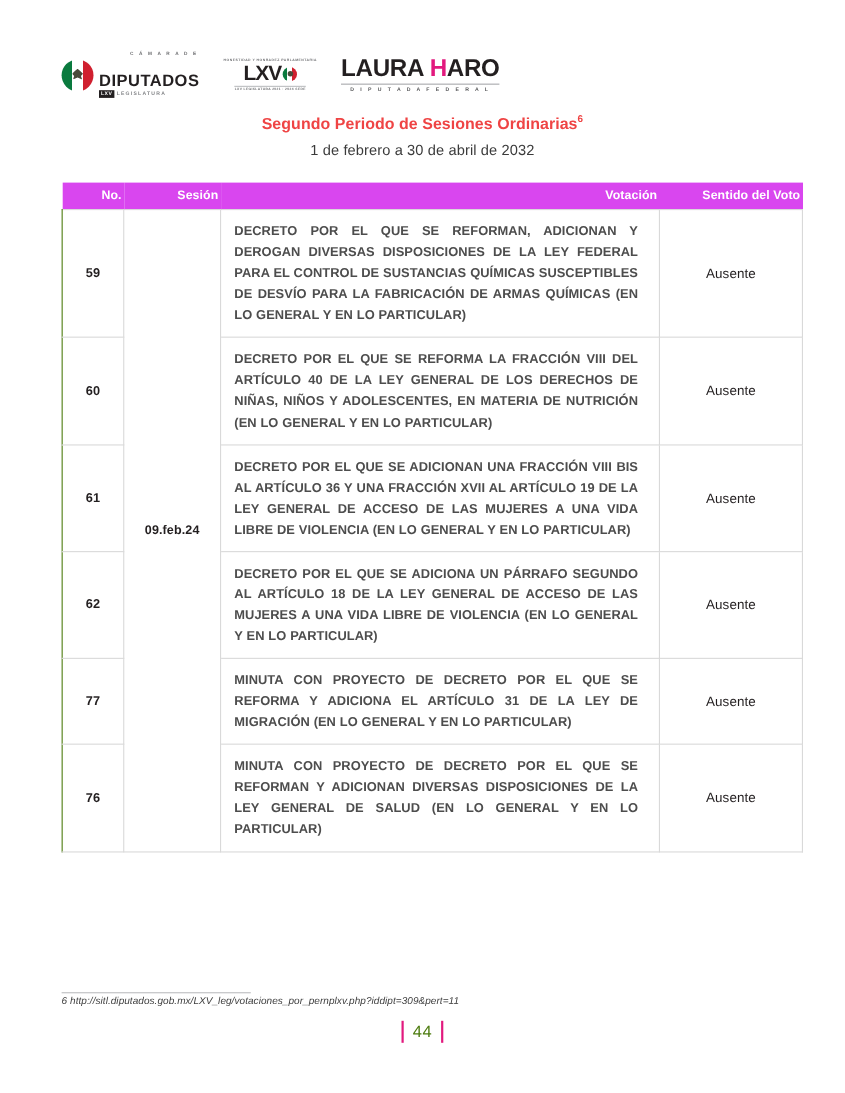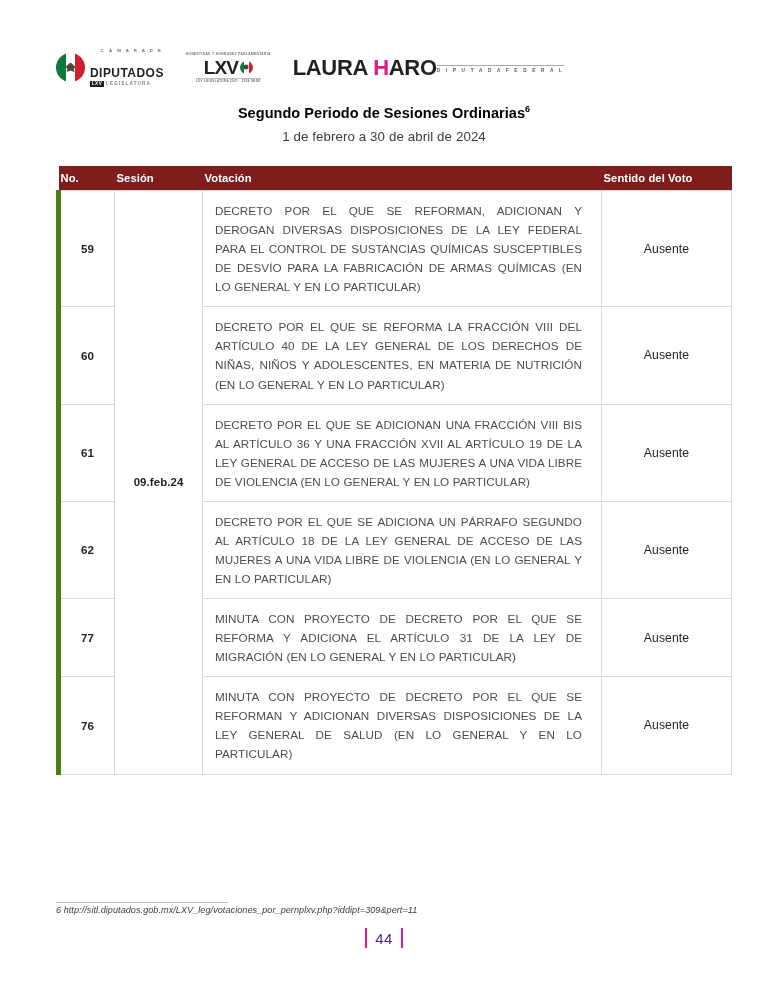--- a/index.html
+++ b/index.html
@@ -72,21 +72,21 @@
   }
   .dip-camara {
     font-size: 4.3px;
     letter-spacing: 1.95px;
     color: #6d6e71;
     font-weight: 700;
     text-align: right;
     padding-right: 1px;
   }
   .dip-main {
-    font-size: 12px;
+    font-size: 15px;
     font-weight: 700;
     letter-spacing: 0.45px;
     color: #231f20;
     margin-top: 14px;
   }
   .dip-legis {
     margin-top: 1.6px;
     display: flex;
     align-items: center;
     gap: 2px;
@@ -162,21 +162,21 @@
     color: #6d6e71;
     white-space: nowrap;
     border-top: 0.5px solid #bcbec0;
     padding-top: 1px;
     font-weight: 600;
   }
 
   
   .logo-haro {
     display: flex;
-    flex-direction: row;
+    flex-direction: column;
     align-items: center;
     line-height: 1;
   }
   .haro-main {
     font-size: 22px;
     font-weight: 800;
     letter-spacing: -0.3px;
     color: #231f20;
     white-space: nowrap;
   }
@@ -200,21 +200,21 @@
   .title-block {
     position: absolute;
     left: 0;
     right: 0;
     top: 105px;
     text-align: center;
   }
   .doc-title {
     font-size: 14.5px;
     font-weight: 700;
-    color: #000000;
+    color: #ef4444;
     letter-spacing: 0.05px;
     line-height: 1.2;
   }
   .doc-title sup {
     font-size: 9px;
     font-weight: 700;
     vertical-align: super;
     line-height: 0;
   }
   .doc-subtitle {
@@ -228,40 +228,40 @@
   
   .vote-table {
     position: absolute;
     left: 56px;
     top: 166px;
     width: 657px;
     border-collapse: collapse;
     table-layout: fixed;
   }
   .vote-table th {
-    background: #7f1d1d;
+    background: #d946ef;
     color: #ffffff;
     font-size: 11.2px;
     font-weight: 700;
     padding: 6px 2px 6px 2px;
-    text-align: left;
+    text-align: right;
     letter-spacing: 0.1px;
     border: none;
   }
   .th-no      { width: 52px;  text-align: center; }
   .th-sesion  { width: 84px;  text-align: center; }
   .th-votacion{ width: 395px; text-align: center; }
   .th-sentido { width: 126px; text-align: center; }
 
   .vote-table td {
     border: 1px solid #d9d9d9;
     vertical-align: middle;
     background: #ffffff;
   }
-  .vote-table tr td:first-child { border-left: 5px solid #4d7c0f; }
+  .vote-table tr td:first-child { border-left: 1px solid #4d7c0f; }
 
   .cell-no {
     text-align: center;
     font-size: 11.6px;
     font-weight: 700;
     color: #231f20;
     border-right: 1px solid #d9d9d9;
   }
   .cell-sesion {
     text-align: center;
@@ -273,20 +273,21 @@
   .cell-votacion {
     text-align: justify;
     text-align-last: left;
     font-size: 11.7px;
     line-height: 1.63;
     color: #4d4d4d;
     padding: 10px 19px 10px 12px;
     letter-spacing: 0.05px;
     word-spacing: 0.2px;
     hyphens: none;
+    font-weight: bold;
   }
   .cell-sentido {
     text-align: center;
     font-size: 12.2px;
     font-weight: 400;
     color: #231f20;
     letter-spacing: 0.1px;
   }
 
   
@@ -319,21 +320,21 @@
     gap: 8px;
   }
   .pn-bar {
     width: 2.6px;
     height: 20px;
     background: #e2197e;
   }
   .pn-value {
     font-size: 15px;
     font-weight: 400;
-    color: #4c1d95;
+    color: #4d7c0f;
     letter-spacing: 0.4px;
   }
 </style>
 </head>
 <body>
 
 <div class="page">
 
   <div class="logo-bar">
 
@@ -360,21 +361,21 @@
 
     <div class="logo-haro">
       <div class="haro-main"><span>LAURA </span><span class="haro-h">H</span><span>ARO</span></div>
       <div class="haro-sub">D I P U T A D A   F E D E R A L</div>
     </div>
 
   </div>
 
   <div class="title-block">
     <div class="doc-title"><span>Segundo Periodo de Sesiones Ordinarias</span><sup>6</sup></div>
-    <div class="doc-subtitle">1 de febrero a 30 de abril de 2024</div>
+    <div class="doc-subtitle">1 de febrero a 30 de abril de 2032</div>
   </div>
 
   <table class="vote-table">
     <thead>
       <tr>
         <th class="th-no">No.</th>
         <th class="th-sesion">Sesión</th>
         <th class="th-votacion">Votación</th>
         <th class="th-sentido">Sentido del Voto</th>
       </tr>

